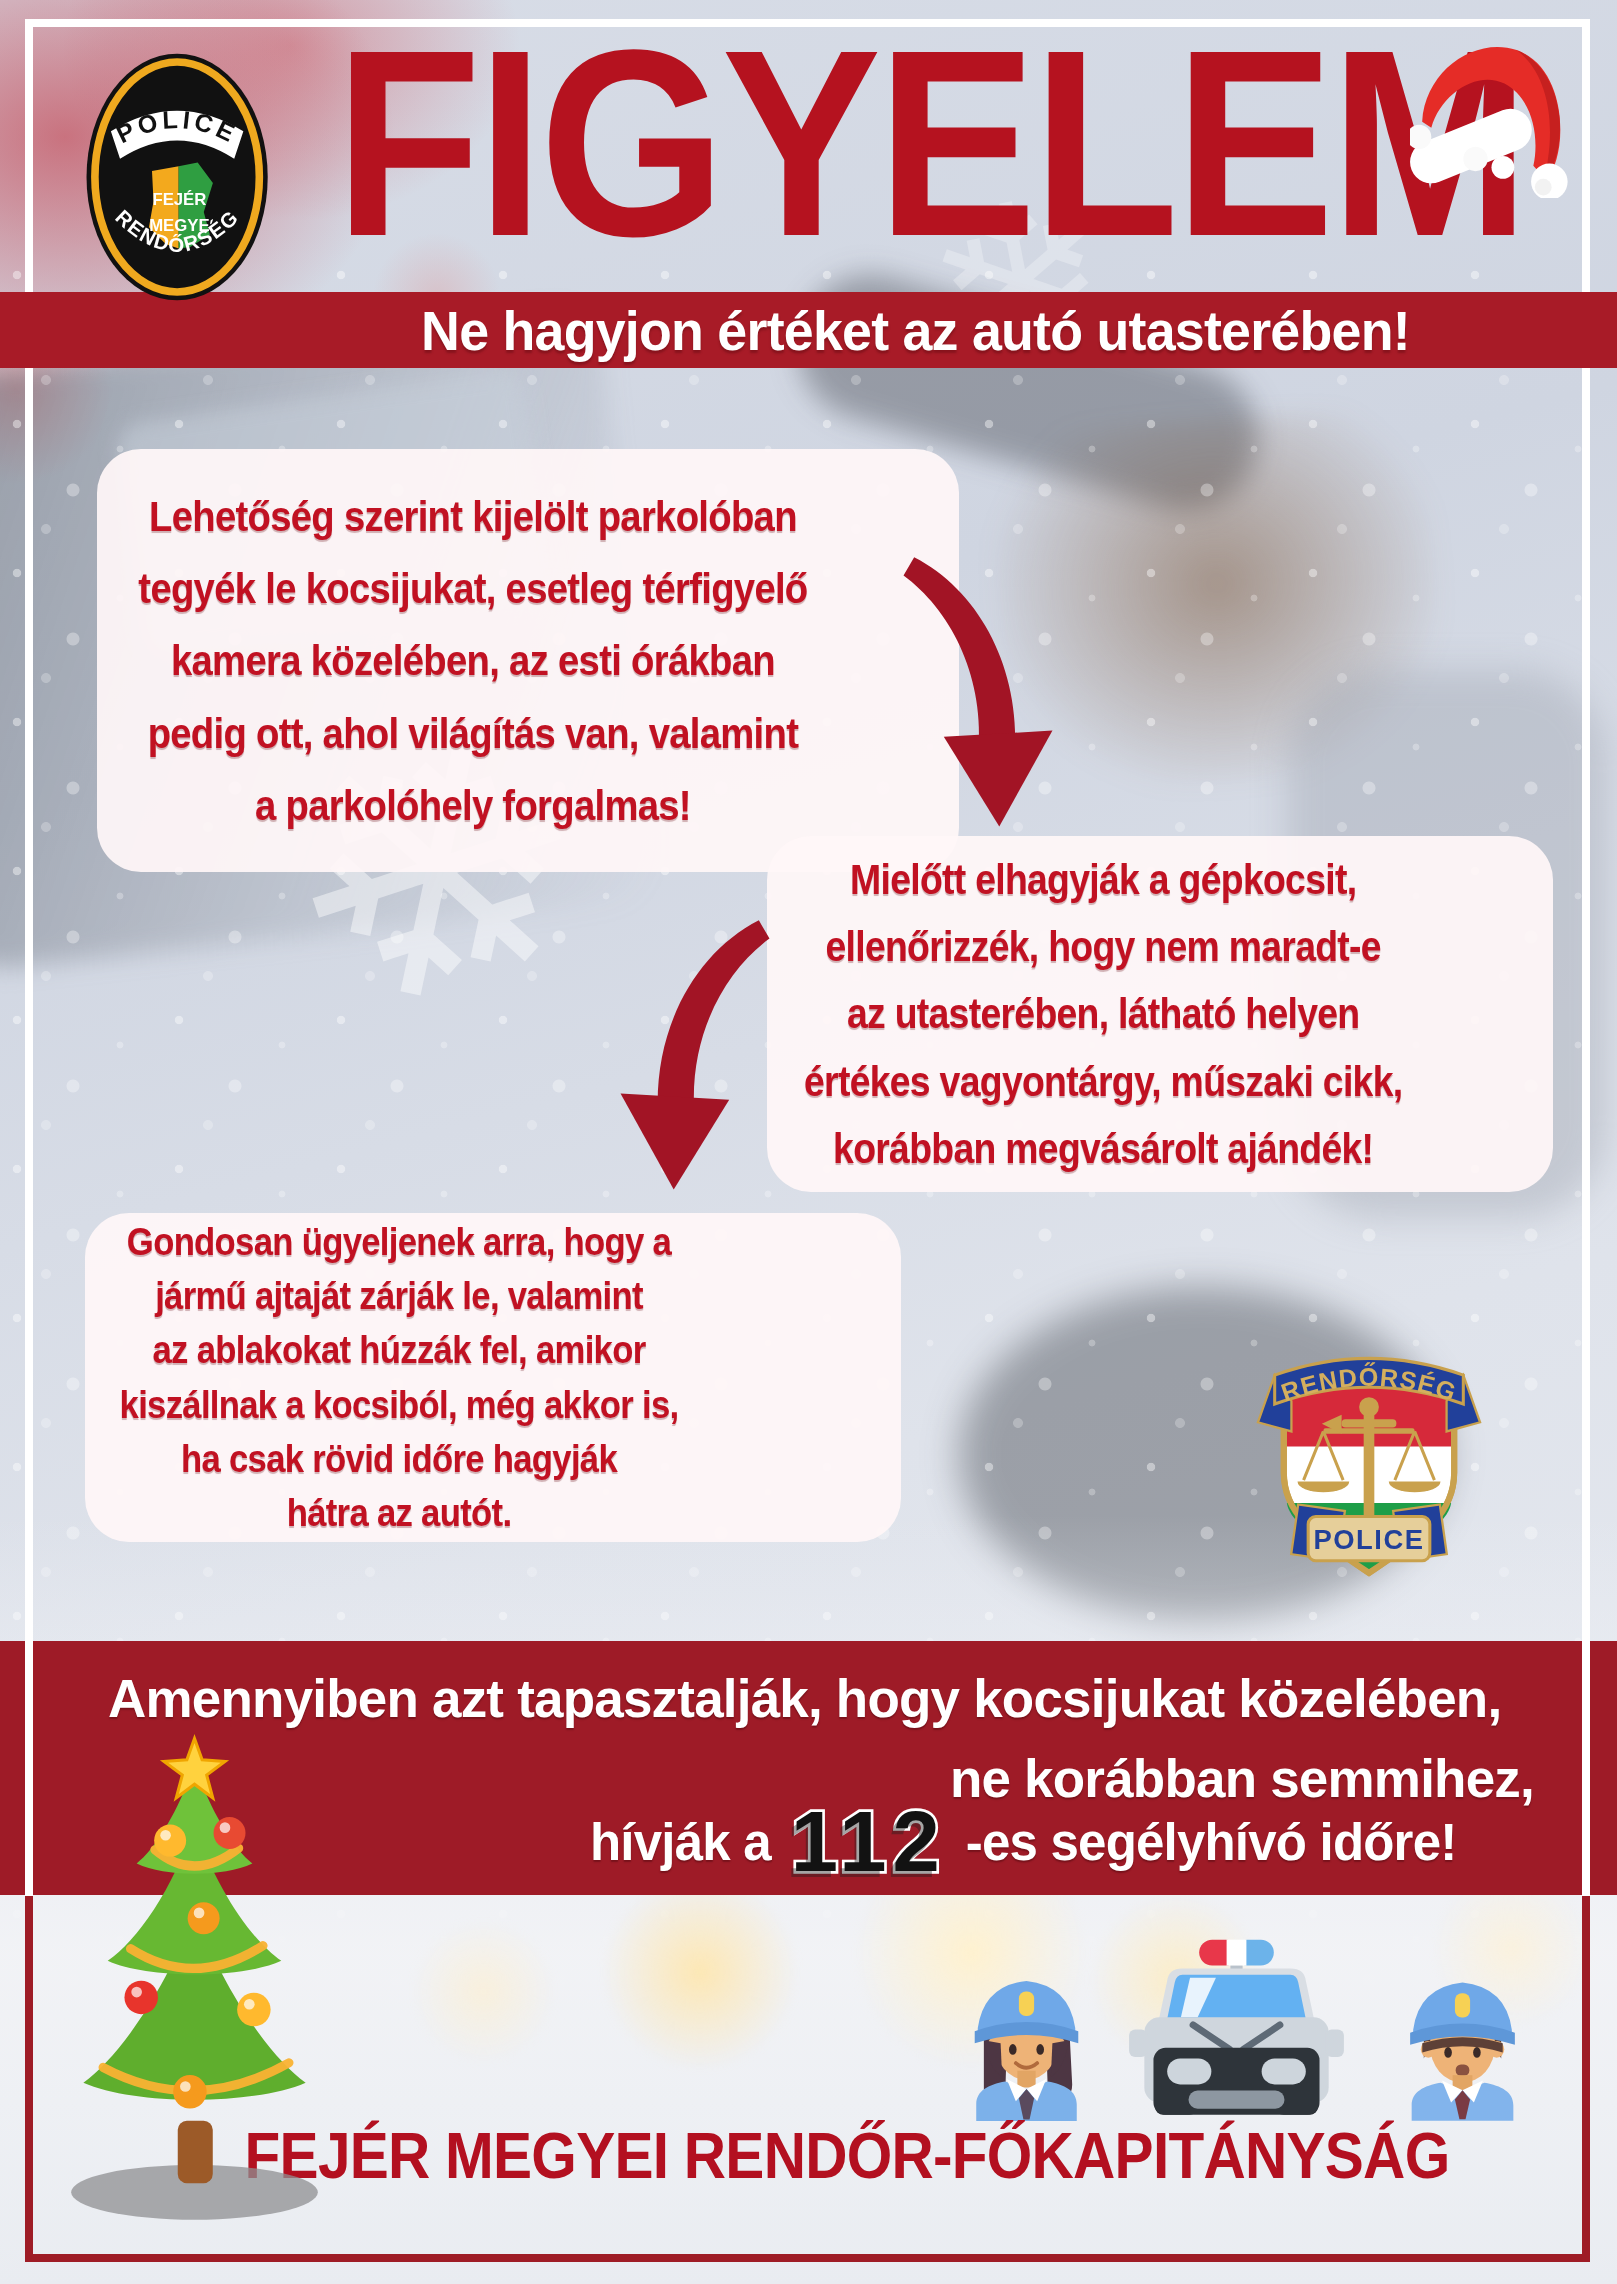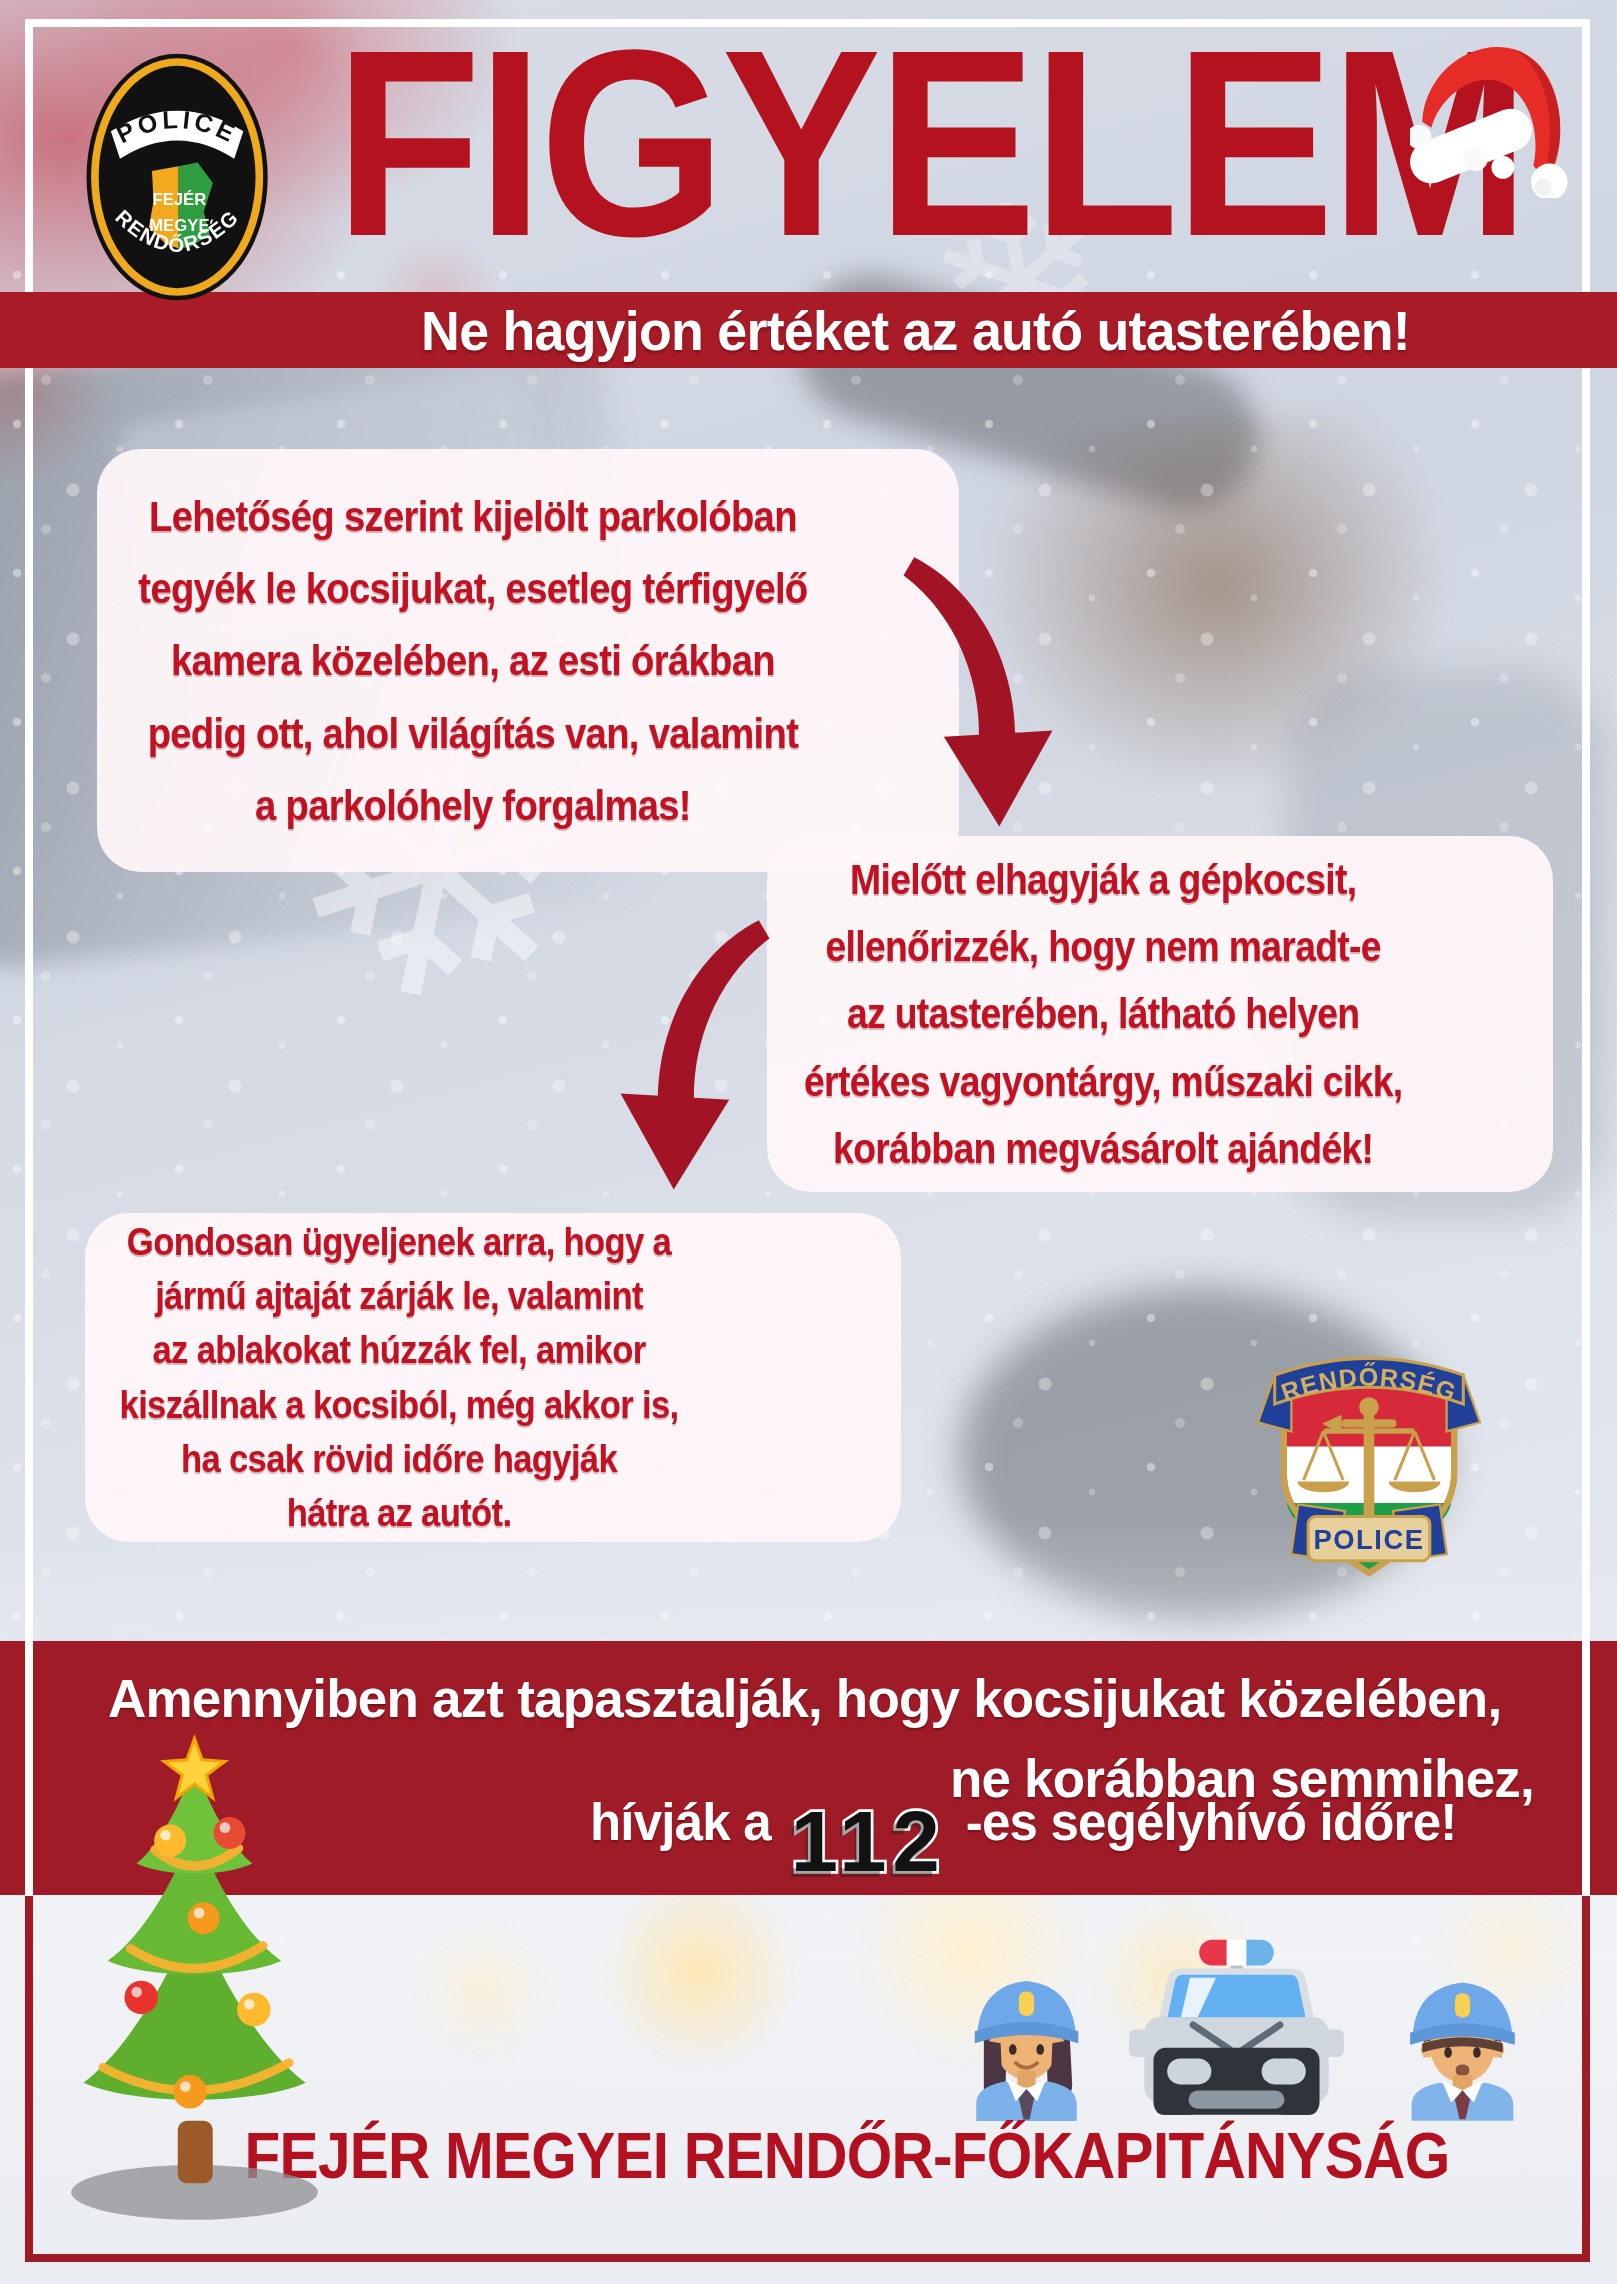--- a/index.html
+++ b/index.html
@@ -84,21 +84,21 @@
   .arrow1{left:902px;top:554px;}
   .arrow2{left:600px;top:917px;transform:scaleX(-1);}
   .shield{position:absolute;left:1250px;top:1331px;width:238px;height:251px;z-index:24;}
   
   .banner-bottom{position:absolute;left:0;right:0;top:1641px;height:254px;background:#9e1b27;z-index:20;
     color:#fff;font-weight:700;}
   .bb-line1{position:absolute;left:108px;top:27px;font-size:53px;letter-spacing:-0.8px;
     text-shadow:0 2.3px 1.5px rgba(50,0,6,.35);white-space:nowrap;}
   .bb-line2{position:absolute;right:84px;top:107px;font-size:53px;letter-spacing:-0.8px;
     text-shadow:0 2.3px 1.5px rgba(50,0,6,.35);white-space:nowrap;}
-  .bb-line3{position:absolute;left:590px;top:152px;display:flex;align-items:flex-start;
+  .bb-line3{position:absolute;left:590px;top:152px;display:flex;align-items:center;
     font-size:51px;letter-spacing:-0.8px;text-shadow:0 2.3px 1.5px rgba(50,0,6,.35);white-space:nowrap;}
   .bb-112{font-size:85px;font-weight:700;color:#121212;margin:0 20px;letter-spacing:6px;
     -webkit-text-stroke:5.3px #ffffff;paint-order:stroke fill;
     text-shadow:-4.6px 6px 0 rgba(30,30,30,.40);}
   
   .tree{position:absolute;left:62px;top:1734px;width:265px;height:491px;z-index:30;}
   .emoji{position:absolute;z-index:22;}
   .policewoman{left:961px;top:1955px;width:131px;height:166px;}
   .police-car{left:1123px;top:1935px;width:227px;height:183px;}
   .policeman{left:1398px;top:1958px;width:129px;height:163px;}

